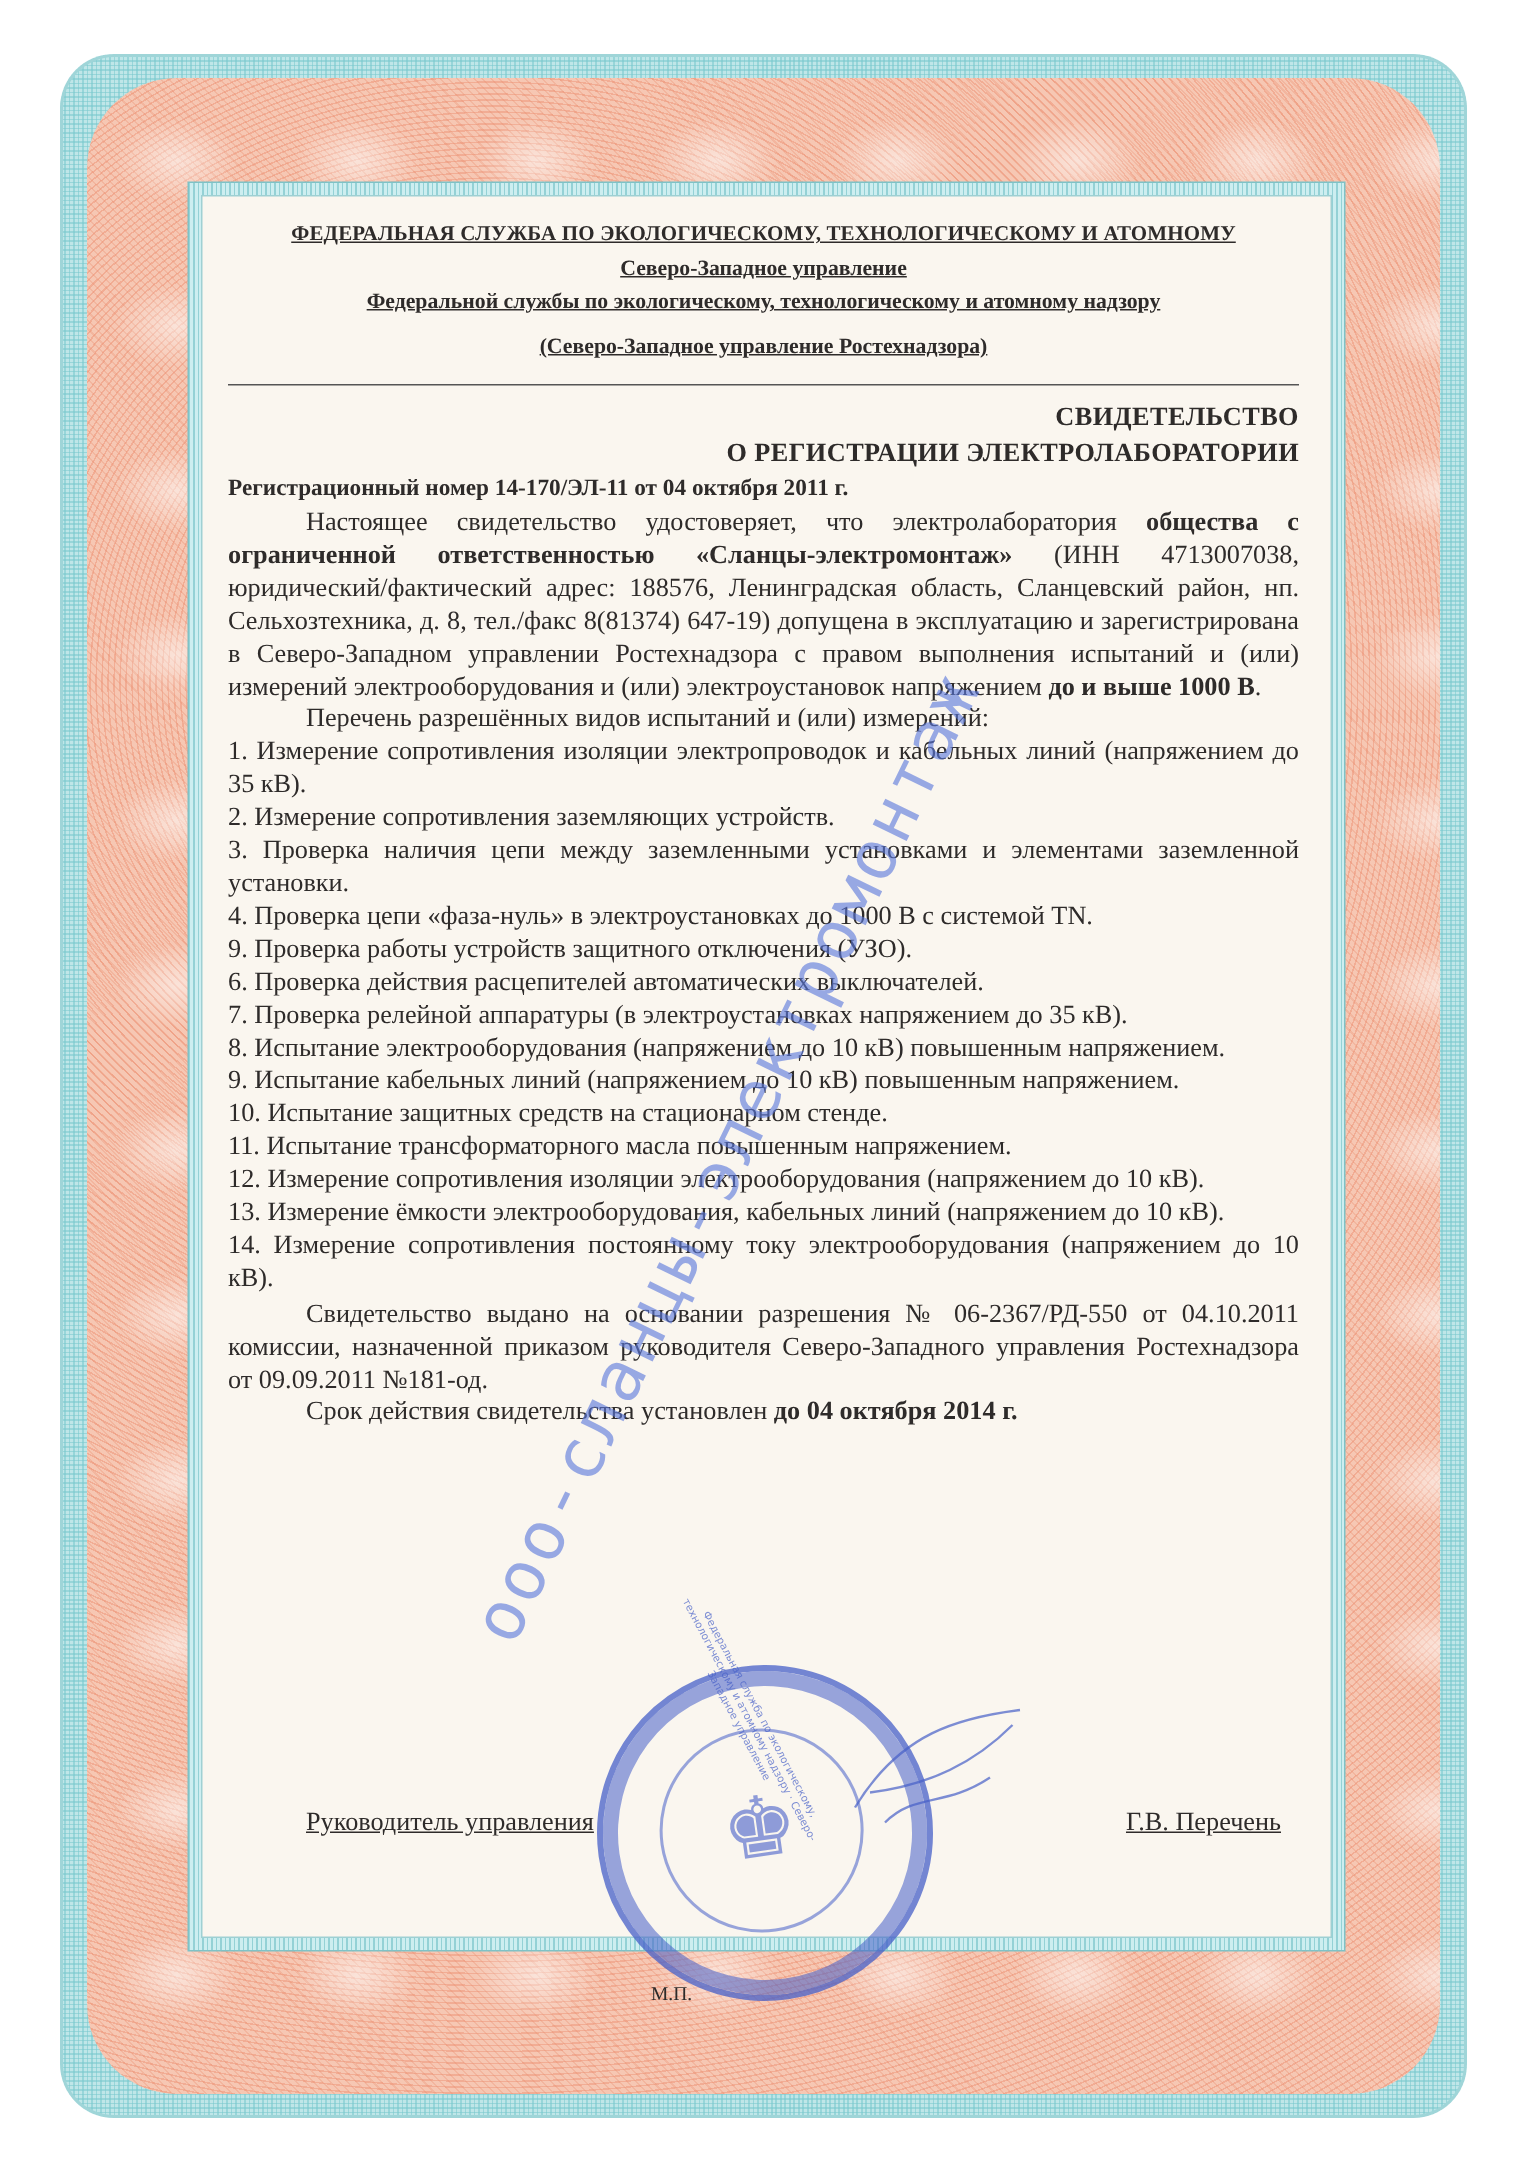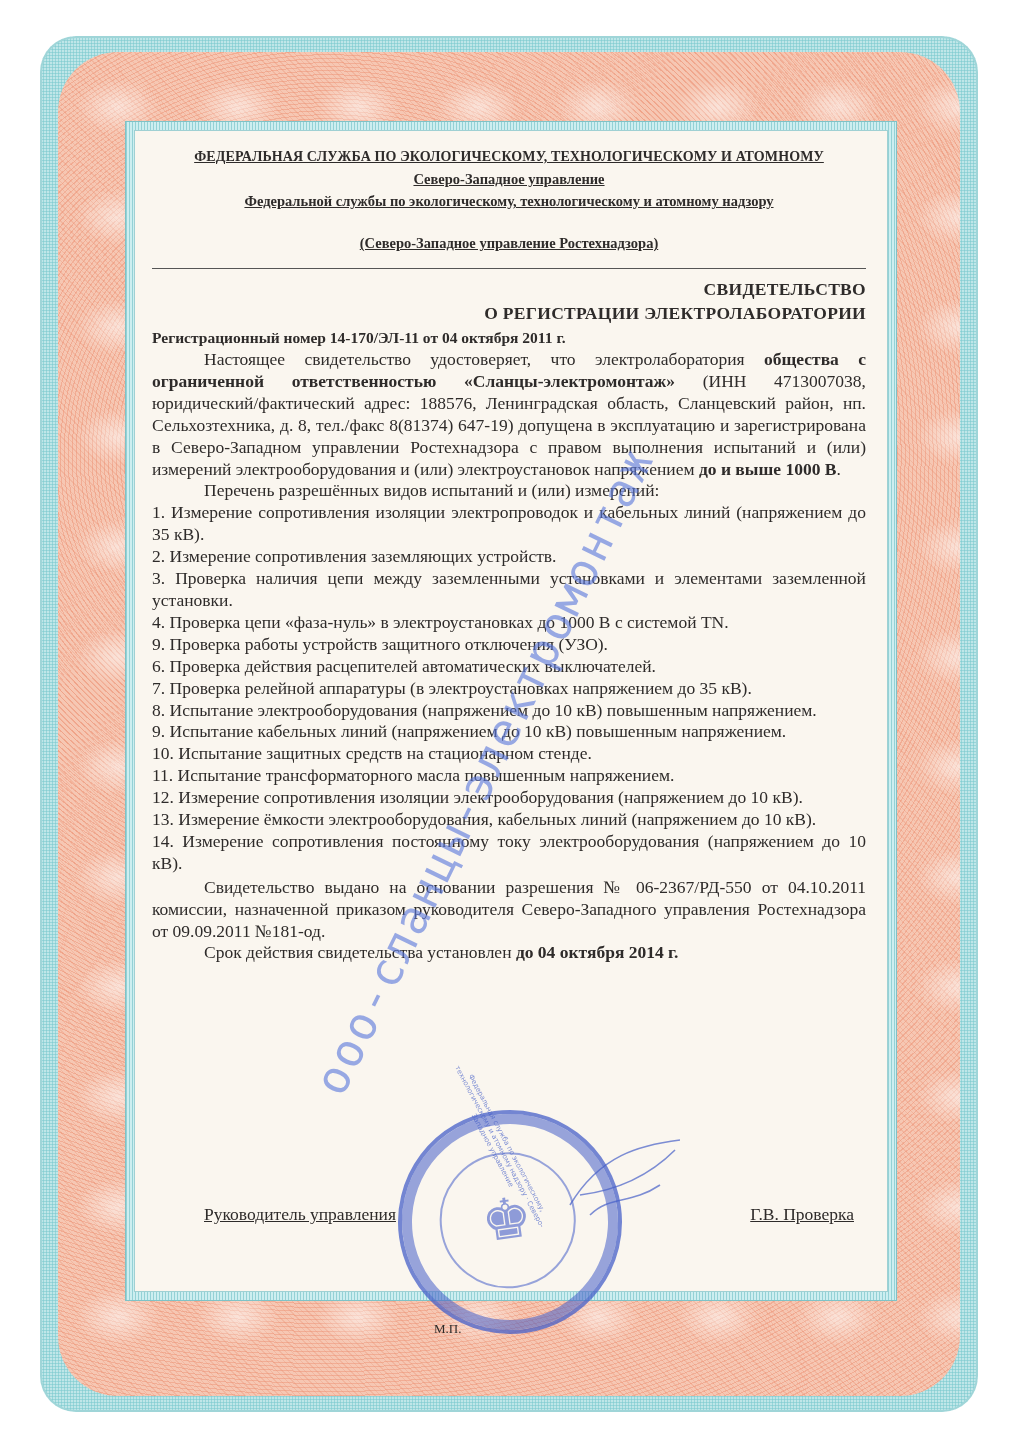--- a/index.html
+++ b/index.html
@@ -98,21 +98,21 @@
 <div class="frame-outer"></div>
 <div class="frame-salmon"></div>
 <div class="frame-inner"></div>
 <div class="paper"></div>
 
 <div class="content">
   <div class="hdr">
     <div class="line1">ФЕДЕРАЛЬНАЯ СЛУЖБА ПО ЭКОЛОГИЧЕСКОМУ, ТЕХНОЛОГИЧЕСКОМУ И АТОМНОМУ</div>
     <div>Северо-Западное управление</div>
     <div>Федеральной службы  по экологическому, технологическому и атомному надзору</div>
-    <div style="margin-top:20px">(Северо-Западное управление Ростехнадзора)</div>
+    <div style="margin-top:8px">(Северо-Западное управление Ростехнадзора)</div>
   </div>
   <div class="sep"></div>
   <div class="title">
     <div>СВИДЕТЕЛЬСТВО</div>
     <div>О РЕГИСТРАЦИИ ЭЛЕКТРОЛАБОРАТОРИИ</div>
   </div>
   <div class="regno">Регистрационный номер 14-170/ЭЛ-11 от 04 октября 2011 г.</div>
 
   <p class="body-text indent" style="margin:0">
     <span>Настоящее свидетельство удостоверяет, что электролаборатория </span><span class="b">общества с ограниченной ответственностью «Сланцы-электромонтаж»</span><span> (ИНН 4713007038, юридический/фактический адрес: 188576, Ленинградская область, Сланцевский район, нп. Сельхозтехника, д. 8, тел./факс 8(81374) 647-19) допущена в эксплуатацию и зарегистрирована в Северо-Западном управлении Ростехнадзора с правом выполнения испытаний и (или) измерений электрооборудования и (или) электроустановок напряжением </span><span class="b">до и выше 1000 В</span><span>.</span>
@@ -138,21 +138,21 @@
   </div>
 
   <div class="body-text indent" style="margin-top:2px">Свидетельство выдано на основании разрешения № 06-2367/РД-550 от 04.10.2011 комиссии, назначенной приказом руководителя Северо-Западного управления Ростехнадзора от 09.09.2011 №181-од.</div>
   <div class="body-text indent">
     <span>Срок действия свидетельства установлен </span><span class="b">до 04 октября 2014 г.</span>
   </div>
 </div>
 
 <div class="sign-row">
   <span>Руководитель управления</span>
-  <span>Г.В. Проверка</span>
+  <span>Г.В. Перечень</span>
 </div>
 <div class="mp">М.П.</div>
 
 <svg class="signature" viewBox="0 0 130 90">
   <path d="M10 70 C 40 20, 80 10, 120 5 M20 60 C 60 55, 90 40, 115 15 M30 80 C 50 60, 70 70, 100 50" stroke="rgba(70,95,200,0.7)" stroke-width="1.6" fill="none"></path>
 </svg>
 
 <div class="stamp">
   <div class="stamp-inner"></div>
   <div class="stamp-eagle">♚</div>

